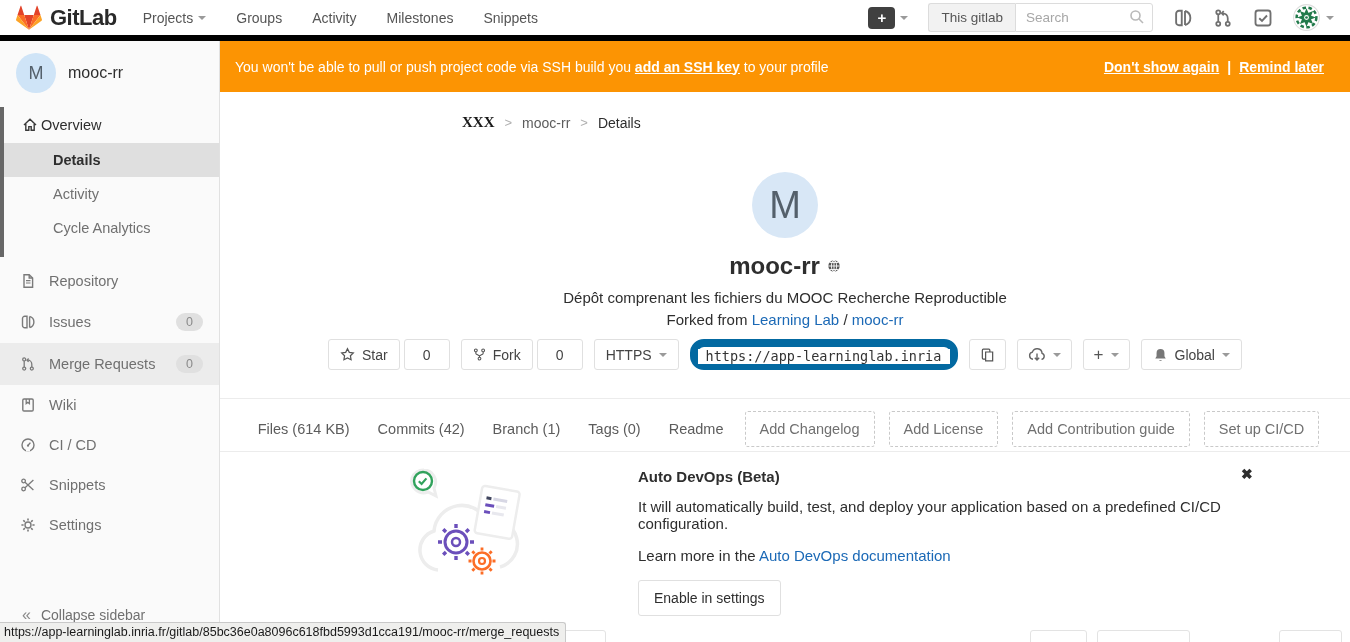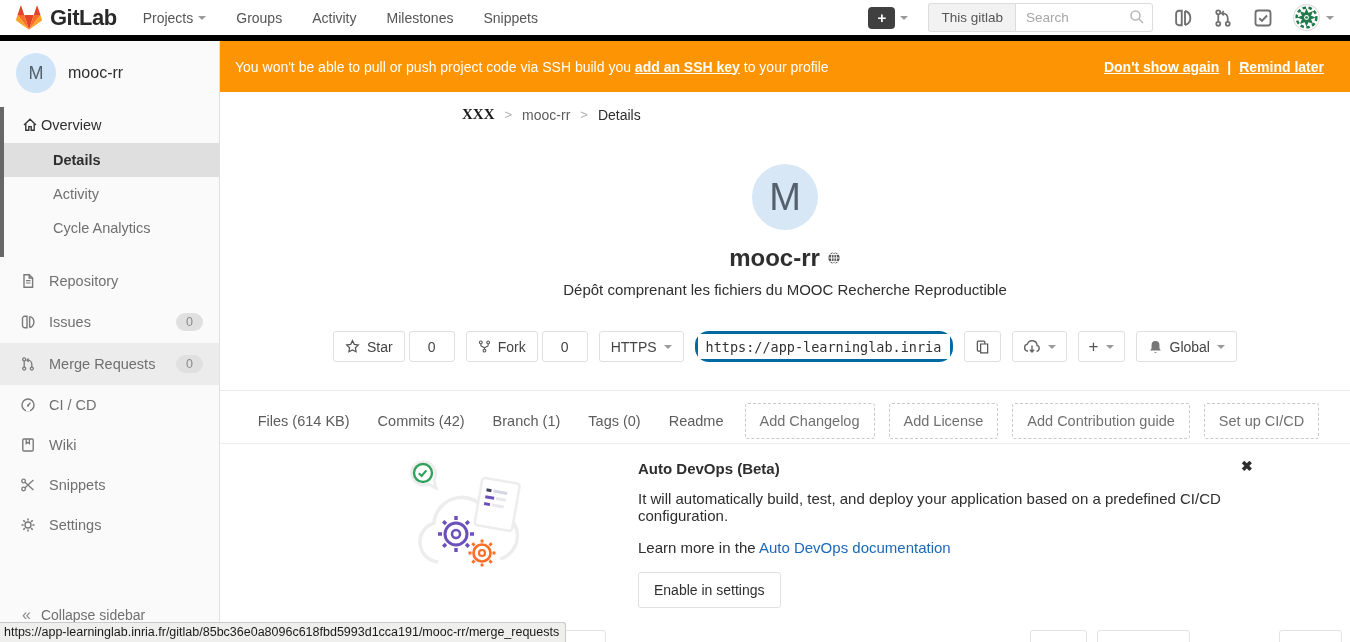--- a/index.html
+++ b/index.html
@@ -56,21 +56,21 @@
   .collapse-glyph { font-size:16px; color:#8a8a8a; }
 
   
   .banner { position:absolute; top:41px; left:220px; width:1130px; height:51px; background:#fc9403;
             color:#fff; display:flex; align-items:center; justify-content:space-between;
             padding:0 26px 0 15px; font-size:14px; z-index:10; }
   .banner a, .banner-link { color:#fff; font-weight:700; text-decoration:underline; cursor:pointer; }
   .banner-right { display:flex; align-items:center; gap:8px; font-weight:700; }
 
   
-  .main { position:absolute; top:92px; left:220px; width:1130px; height:396px; background:#fff; }
+  .main { position:absolute; top:100px; left:220px; width:1130px; height:396px; background:#fff; }
   .breadcrumb { position:absolute; left:242px; top:14px; display:flex; align-items:center; gap:10px;
                 font-size:14px; color:#5c5c5c; }
   .bc-root { font-family:"Liberation Serif", serif; font-weight:700; font-size:15px; color:#1a1a1a; cursor:pointer; }
   .bc-sep { color:#b0b0b0; font-size:13px; }
   .bc-link { cursor:pointer; color:#5c5c5c; }
   .bc-current { color:#2e2e2e; cursor:pointer; }
 
   .proj-head { position:absolute; top:72px; left:0; width:100%; text-align:center; }
   .big-avatar { width:66px; height:66px; border-radius:50%; background:#d8e7f6; color:#54606b;
                 font-size:38px; font-weight:300; display:flex; align-items:center; justify-content:center;
@@ -81,21 +81,21 @@
   .fork-line { margin-top:5px; font-size:15px; color:#2e2e2e; }
   .blue-link { color:#1b69b6; cursor:pointer; text-decoration:none; }
 
   .actions { position:absolute; top:239px; left:0; width:100%;
              display:flex; justify-content:center; align-items:center; gap:11px; }
   .btn { height:31px; background:#fff; border:1px solid #e0e0e0; border-radius:3px;
          display:flex; align-items:center; gap:7px; padding:0 11px; font-size:14px; color:#444;
          cursor:pointer; white-space:nowrap; }
   .pair { display:flex; gap:4px; }
   .count-box { width:46px; justify-content:center; padding:0; }
-  .url-wrap { border:3px solid #0369a1; border-radius:14px; height:31px; }
+  .url-wrap { border:8px solid #0369a1; border-radius:14px; height:31px; }
   .url-wrap input { width:252px; height:100%; border:none; outline:none; padding:0 8px;
                     font-family:"DejaVu Sans Mono", monospace; font-size:13.5px; color:#333; }
   .icon-btn { padding:0 10px; }
 
   .rule { position:absolute; left:0; width:100%; height:1px; background:#ececec; }
   .rule-1 { top:298px; } .rule-2 { top:351px; }
 
   .tabs { position:absolute; top:306px; left:0; width:100%; height:45px;
           display:flex; align-items:center; justify-content:center; }
   .tab-link { font-size:14.5px; color:#5c5c5c; margin:0 14px; cursor:pointer; white-space:nowrap; }
@@ -262,36 +262,36 @@
             <path d="M4.2 5v6M11.8 11V8.2a4 4 0 00-4-4h-.6" fill="none" stroke="#7a7a7a" stroke-width="1.3"></path>
             <path d="M8.6 2.5L7 4.2l1.6 1.7" fill="none" stroke="#7a7a7a" stroke-width="1.3"></path>
           </svg>
       </span>
       <span>Merge Requests</span>
       <span class="badge">0</span>
     </div>
     <div class="side-row">
       <span>
         <svg width="16" height="16" viewBox="0 0 16 16">
+            <rect x="2.8" y="2" width="10.4" height="12" rx="1.2" fill="none" stroke="#7a7a7a" stroke-width="1.4"></rect>
+            <path d="M6.2 2v4.6l1.6-1.3 1.6 1.3V2" fill="none" stroke="#7a7a7a" stroke-width="1.3"></path>
+          </svg>
+      </span>
+      <span>Wiki</span>
+    </div>
+    <div class="side-row">
+      <span>
+        <svg width="16" height="16" viewBox="0 0 16 16">
             <circle cx="8" cy="8" r="6" fill="none" stroke="#7a7a7a" stroke-width="1.4"></circle>
             <path d="M8 8.5L10.4 5.6" stroke="#7a7a7a" stroke-width="1.4"></path>
             <circle cx="8" cy="8.7" r="1.1" fill="#7a7a7a"></circle>
             <path d="M6 13.6h4" stroke="#fafafa" stroke-width="2"></path>
           </svg>
       </span>
       <span>CI / CD</span>
-    </div>
-    <div class="side-row">
-      <span>
-        <svg width="16" height="16" viewBox="0 0 16 16">
-            <rect x="2.8" y="2" width="10.4" height="12" rx="1.2" fill="none" stroke="#7a7a7a" stroke-width="1.4"></rect>
-            <path d="M6.2 2v4.6l1.6-1.3 1.6 1.3V2" fill="none" stroke="#7a7a7a" stroke-width="1.3"></path>
-          </svg>
-      </span>
-      <span>Wiki</span>
     </div>
     <div class="side-row">
       <span>
         <svg width="16" height="16" viewBox="0 0 16 16">
             <circle cx="3.6" cy="4" r="1.8" fill="none" stroke="#7a7a7a" stroke-width="1.3"></circle>
             <circle cx="3.6" cy="12" r="1.8" fill="none" stroke="#7a7a7a" stroke-width="1.3"></circle>
             <path d="M5 5.2L13.4 13M5 10.8L13.4 3" stroke="#7a7a7a" stroke-width="1.3"></path>
           </svg>
       </span>
       <span>Snippets</span>
@@ -341,20 +341,26 @@
       <span>mooc-rr</span>
       <span>
         <svg width="14" height="14" viewBox="0 0 16 16">
             <circle cx="8" cy="8" r="6.5" fill="#555"></circle>
             <path d="M1.5 8h13M8 1.5v13M3 4h10M3 12h10" stroke="#fff" stroke-width="1"></path>
             <ellipse cx="8" cy="8" rx="3" ry="6.5" fill="none" stroke="#fff" stroke-width="1"></ellipse>
           </svg>
       </span>
     </div>
     <div class="proj-desc">Dépôt comprenant les fichiers du MOOC Recherche Reproductible</div>
+    <div class="fork-line">
+      <span>Forked from</span>
+      <a class="blue-link">Learning Lab</a>
+      <span>/</span>
+      <a class="blue-link">mooc-rr</a>
+    </div>
   </div>
 
   <div class="actions">
     <span class="pair">
       <span class="btn">
         <span>
           <svg width="15" height="15" viewBox="0 0 16 16">
               <path d="M8 1.8l1.9 3.9 4.3.6-3.1 3 .7 4.3L8 11.6l-3.8 2 .7-4.3-3.1-3 4.3-.6z" fill="none" stroke="#555" stroke-width="1.3"></path>
             </svg>
         </span>

